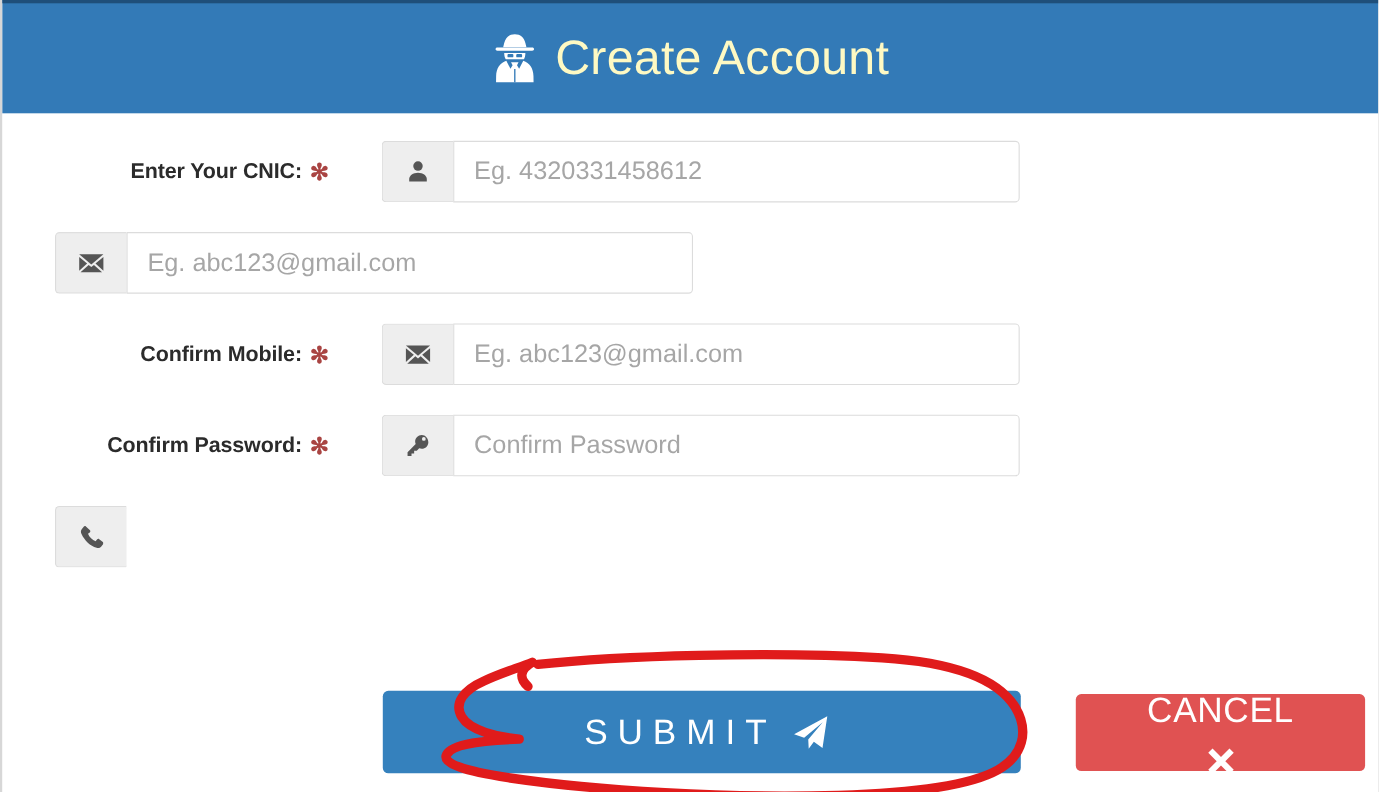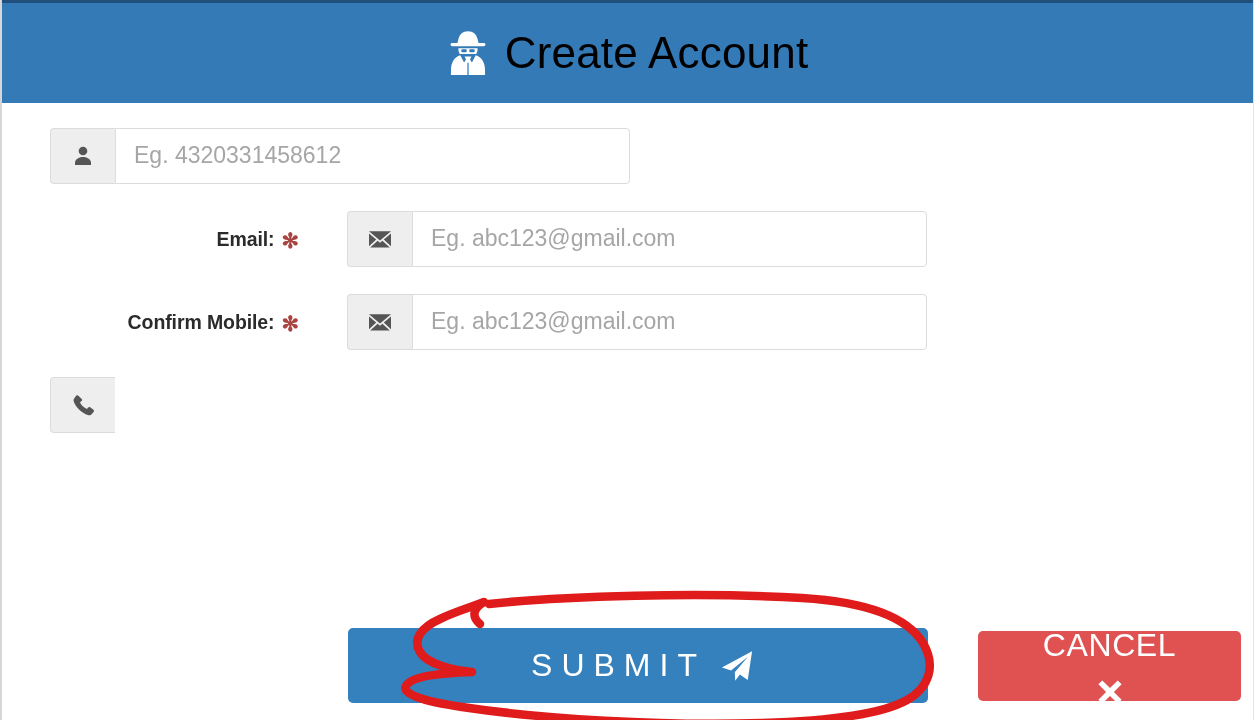--- a/index.html
+++ b/index.html
@@ -30,21 +30,21 @@
     background: #337ab7;
     border-top: 3px solid #1f4f7a;
     display: flex;
     align-items: center;
     justify-content: center;
   }
   .panel-title {
     display: flex;
     align-items: center;
     gap: 16px;
-    color: #000000;
+    color: #fef9c3;
     font-size: 44px;
     font-weight: 400;
     letter-spacing: 0.2px;
     line-height: 1;
   }
   .spy-icon { width: 42px; height: 46px; display: block; }
 
   
   .form-body {
     position: absolute;
@@ -189,35 +189,35 @@
           <path fill="#337ab7" d="M23.3 37.2h1.4V51h-1.4z"></path>
         </svg>
       </span>
       <span>Create Account</span>
     </div>
   </div>
 
   <form class="form-body">
 
     <div class="form-row">
+      <div class="form-label">
+        <span>Enter Your CNIC:</span><span class="req-star">✻</span>
+      </div>
       <div class="input-group">
         <span class="input-addon">
           <svg width="24" height="24" viewBox="0 0 24 24" aria-hidden="true">
             <circle cx="12" cy="7" r="4.3"></circle>
             <path d="M12 13c-4.4 0-8 2.6-8 5.8V21h16v-2.2C20 15.6 16.4 13 12 13z"></path>
           </svg>
         </span>
         <input class="field" type="text" placeholder="Eg. 4320331458612" style="">
       </div>
     </div>
 
     <div class="form-row">
-      <div class="form-label">
-        <span>Email:</span><span class="req-star">✻</span>
-      </div>
       <div class="input-group">
         <span class="input-addon">
           <svg width="24" height="20" viewBox="0 0 24 20" aria-hidden="true">
             <path d="M1 2.2h22L12 11.4 1 2.2z"></path>
             <path d="M1 4.6l7.2 6L1 17.2V4.6zM23 4.6v12.6l-7.2-6.6L23 4.6zM9.6 11.8l2.4 2 2.4-2 7.4 6.8H2.2l7.4-6.8z"></path>
           </svg>
         </span>
         <input class="field" type="text" placeholder="Eg. abc123@gmail.com" style="">
       </div>
     </div>
@@ -231,20 +231,33 @@
           <svg width="24" height="20" viewBox="0 0 24 20" aria-hidden="true">
             <path d="M1 2.2h22L12 11.4 1 2.2z"></path>
             <path d="M1 4.6l7.2 6L1 17.2V4.6zM23 4.6v12.6l-7.2-6.6L23 4.6zM9.6 11.8l2.4 2 2.4-2 7.4 6.8H2.2l7.4-6.8z"></path>
           </svg>
         </span>
         <input class="field" type="text" placeholder="Eg. abc123@gmail.com" style="">
       </div>
     </div>
 
 
+    <div class="form-row">
+      <div class="form-label">
+        <span>Confirm Password:</span><span class="req-star">✻</span>
+      </div>
+      <div class="input-group">
+        <span class="input-addon">
+          <svg width="24" height="24" viewBox="0 0 24 24" aria-hidden="true">
+            <path d="M15.4 2.4c-3.3 0-6 2.7-6 6 0 .8.2 1.6.5 2.3l-7.4 7.4v3.5h3.6v-2.4h2.4v-2.4h2.4l2.2-2.2c.7.3 1.5.4 2.3.4 3.3 0 6-2.7 6-6s-2.7-6.6-6-6.6zm1.9 5.3a1.7 1.7 0 1 1 0-3.4 1.7 1.7 0 0 1 0 3.4z"></path>
+          </svg>
+        </span>
+        <input class="field" type="text" placeholder="Confirm Password" style="">
+      </div>
+    </div>
 
     <div class="form-row">
       <div class="input-group">
         <span class="input-addon">
           <svg width="22" height="22" viewBox="0 0 22 22" aria-hidden="true">
             <path d="M6.1 1.6c-.6-.5-1.5-.4-2 .2L2.3 4.2c-.9 1.1-1 2.7-.2 4.3 1.4 3 3.3 5.6 5.7 7.8 2.4 2.2 5.1 3.8 8 4.7 1.7.5 3.2.1 4.1-1l1.8-2.2c.5-.6.4-1.5-.2-2l-3.3-2.6c-.6-.5-1.5-.4-2 .2l-1.3 1.6c-1.5-.6-2.9-1.5-4.1-2.7-1.2-1.2-2.2-2.6-2.8-4.1l1.6-1.2c.6-.5.7-1.4.2-2L6.1 1.6z"></path>
           </svg>
         </span>
       </div>
     </div>

